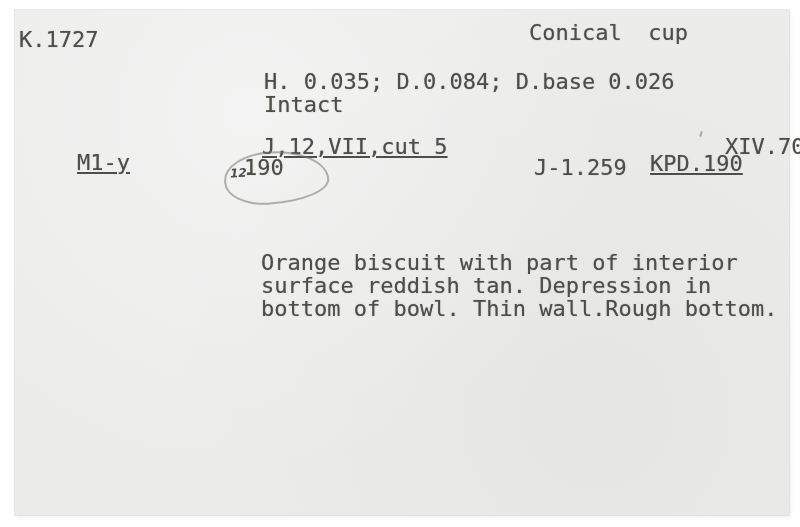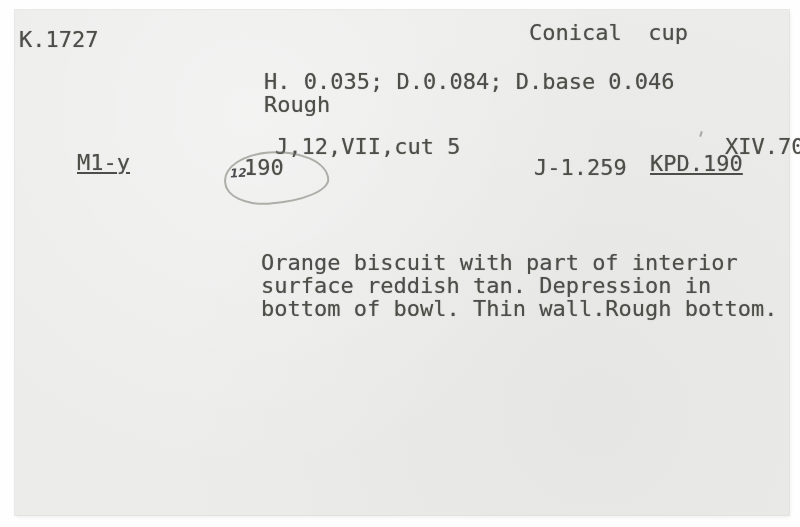--- a/index.html
+++ b/index.html
@@ -83,27 +83,27 @@
 </head>
 <body>
 
 <div class="stage">
   <div class="card">
 
     <div class="t" style="left:4px; top:19px;">K.1727</div>
 
     <div class="t" style="left:514px; top:12px;text-align:center;">Conical  cup</div>
 
-    <div class="t" style="left:249px; top:61px;">H. 0.035; D.0.084; D.base 0.046</div>
+    <div class="t" style="left:249px; top:61px;">H. 0.035; D.0.084; D.base 0.026</div>
 
-    <div class="t" style="left:249px; top:84px;">Rough</div>
+    <div class="t" style="left:249px; top:84px;">Intact</div>
 
     <div class="t" style="left:62px; top:142px;text-decoration:underline;">M1-y</div>
 
-    <div class="t" style="left:260px; top:126px;">J,12,VII,cut 5</div>
+    <div class="t" style="left:247px; top:126px;text-decoration:underline;">J,12,VII,cut 5</div>
 
     <div class="ellipse"></div>
 
     <div class="hand" style="left:215px; top:157px;">12-</div>
 
     <div class="t" style="left:229px; top:147px;">190</div>
 
     <div class="t" style="left:519px; top:147px;">J-1.259</div>
 
     <div class="t" style="left:662px; top:126px;margin-left:48px;">XIV.70</div>

